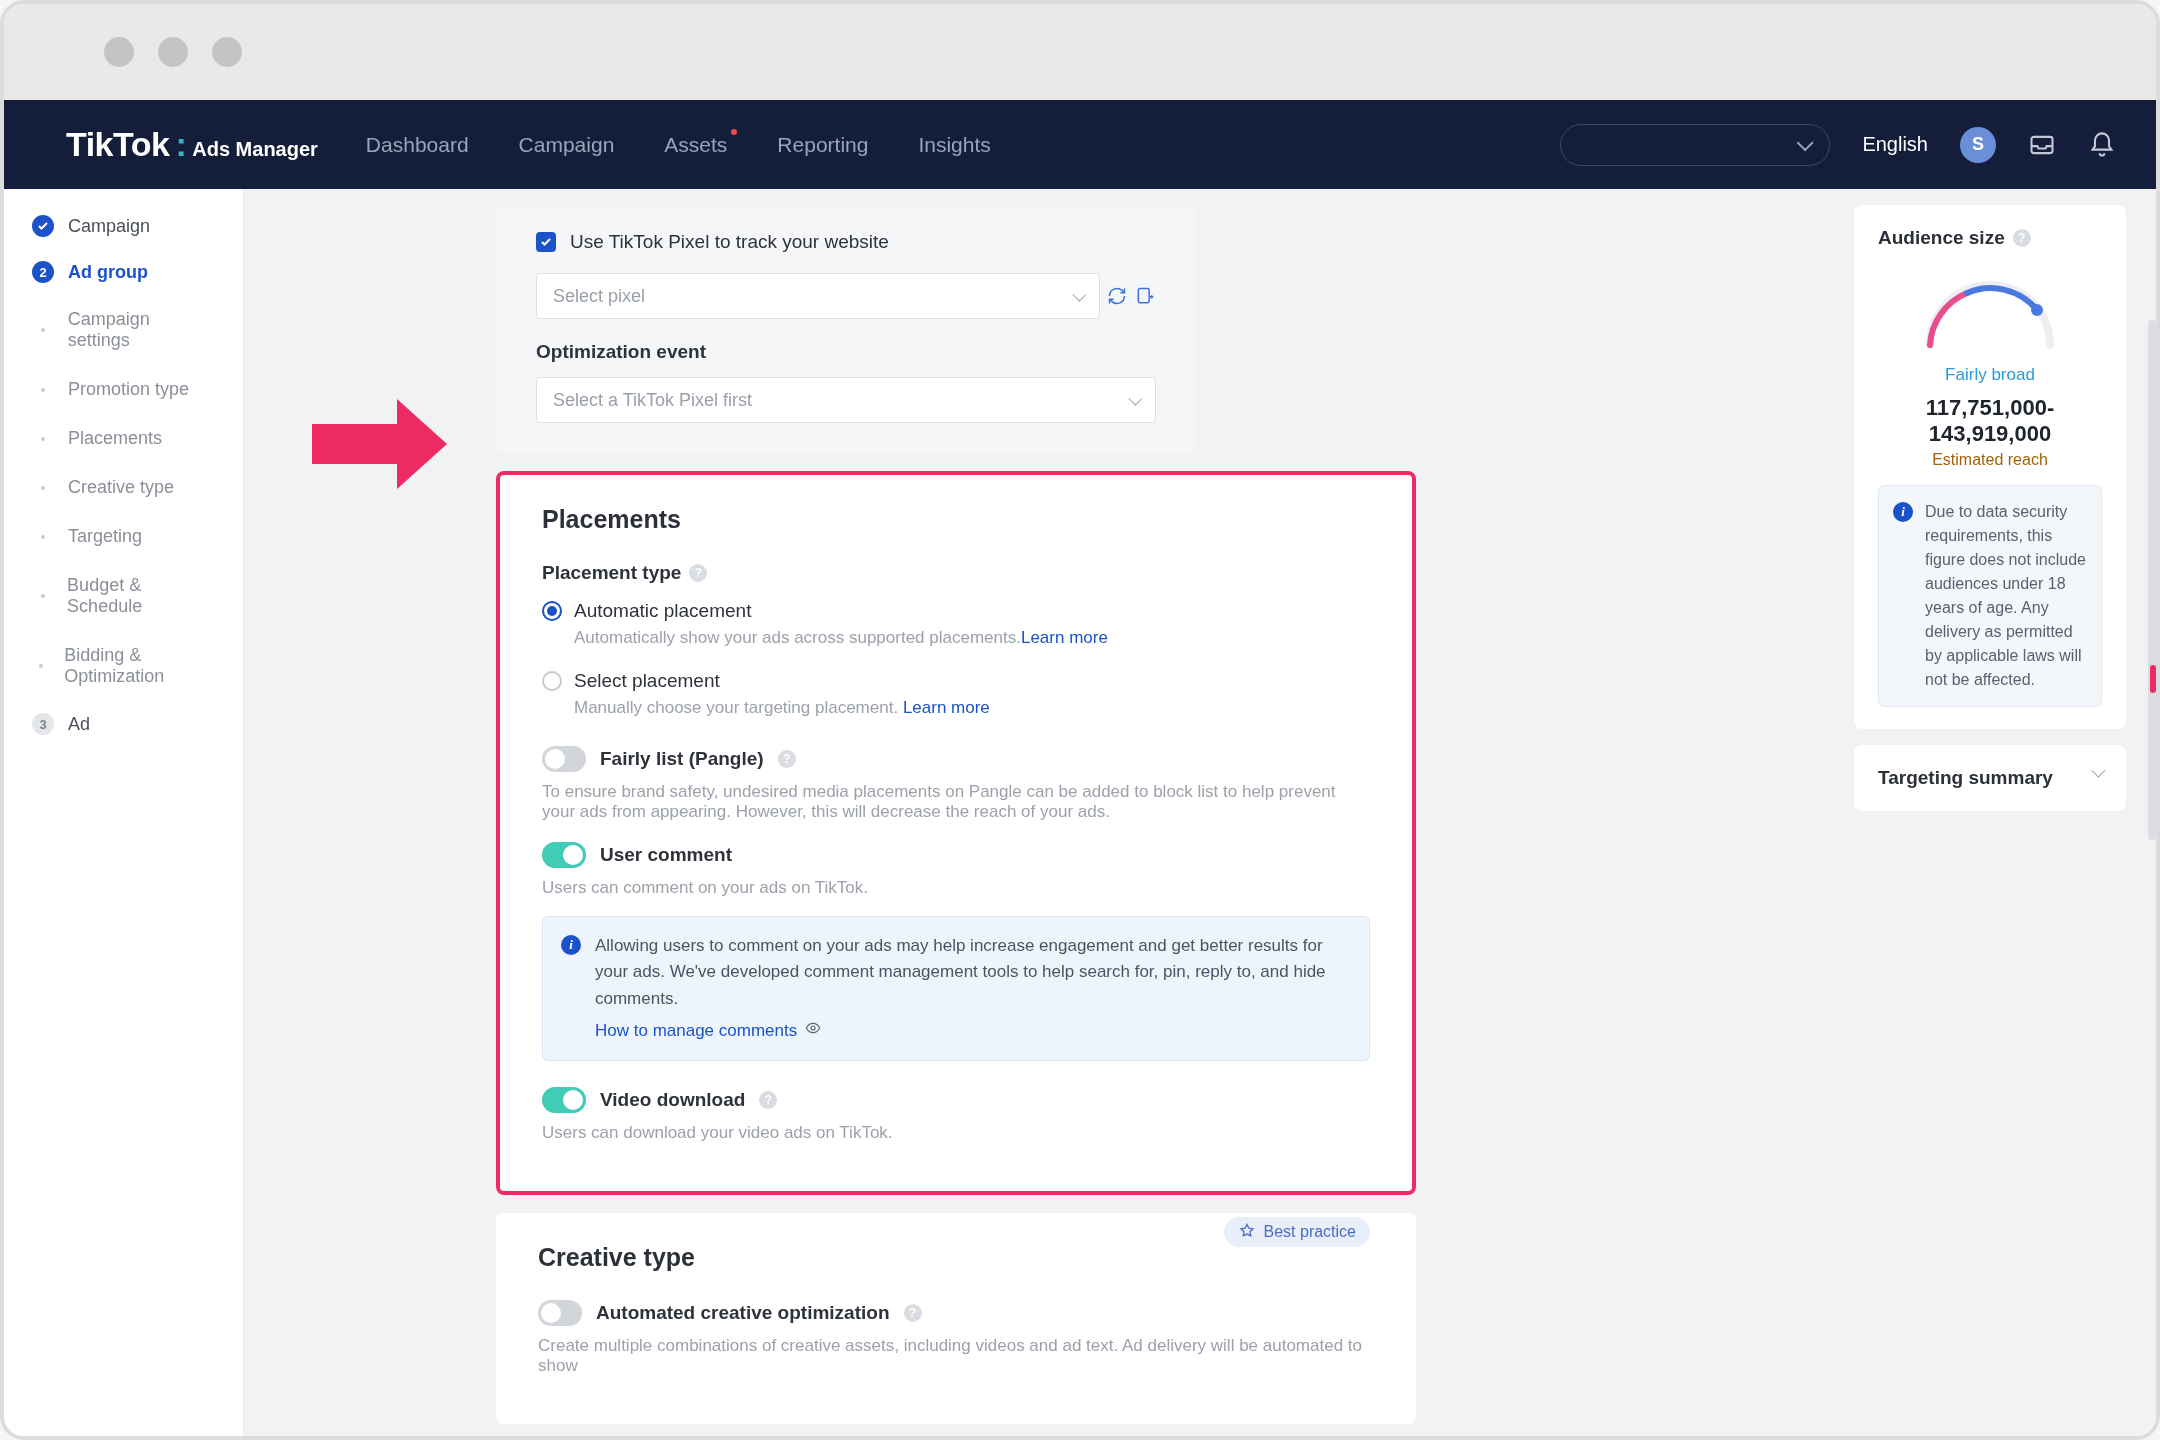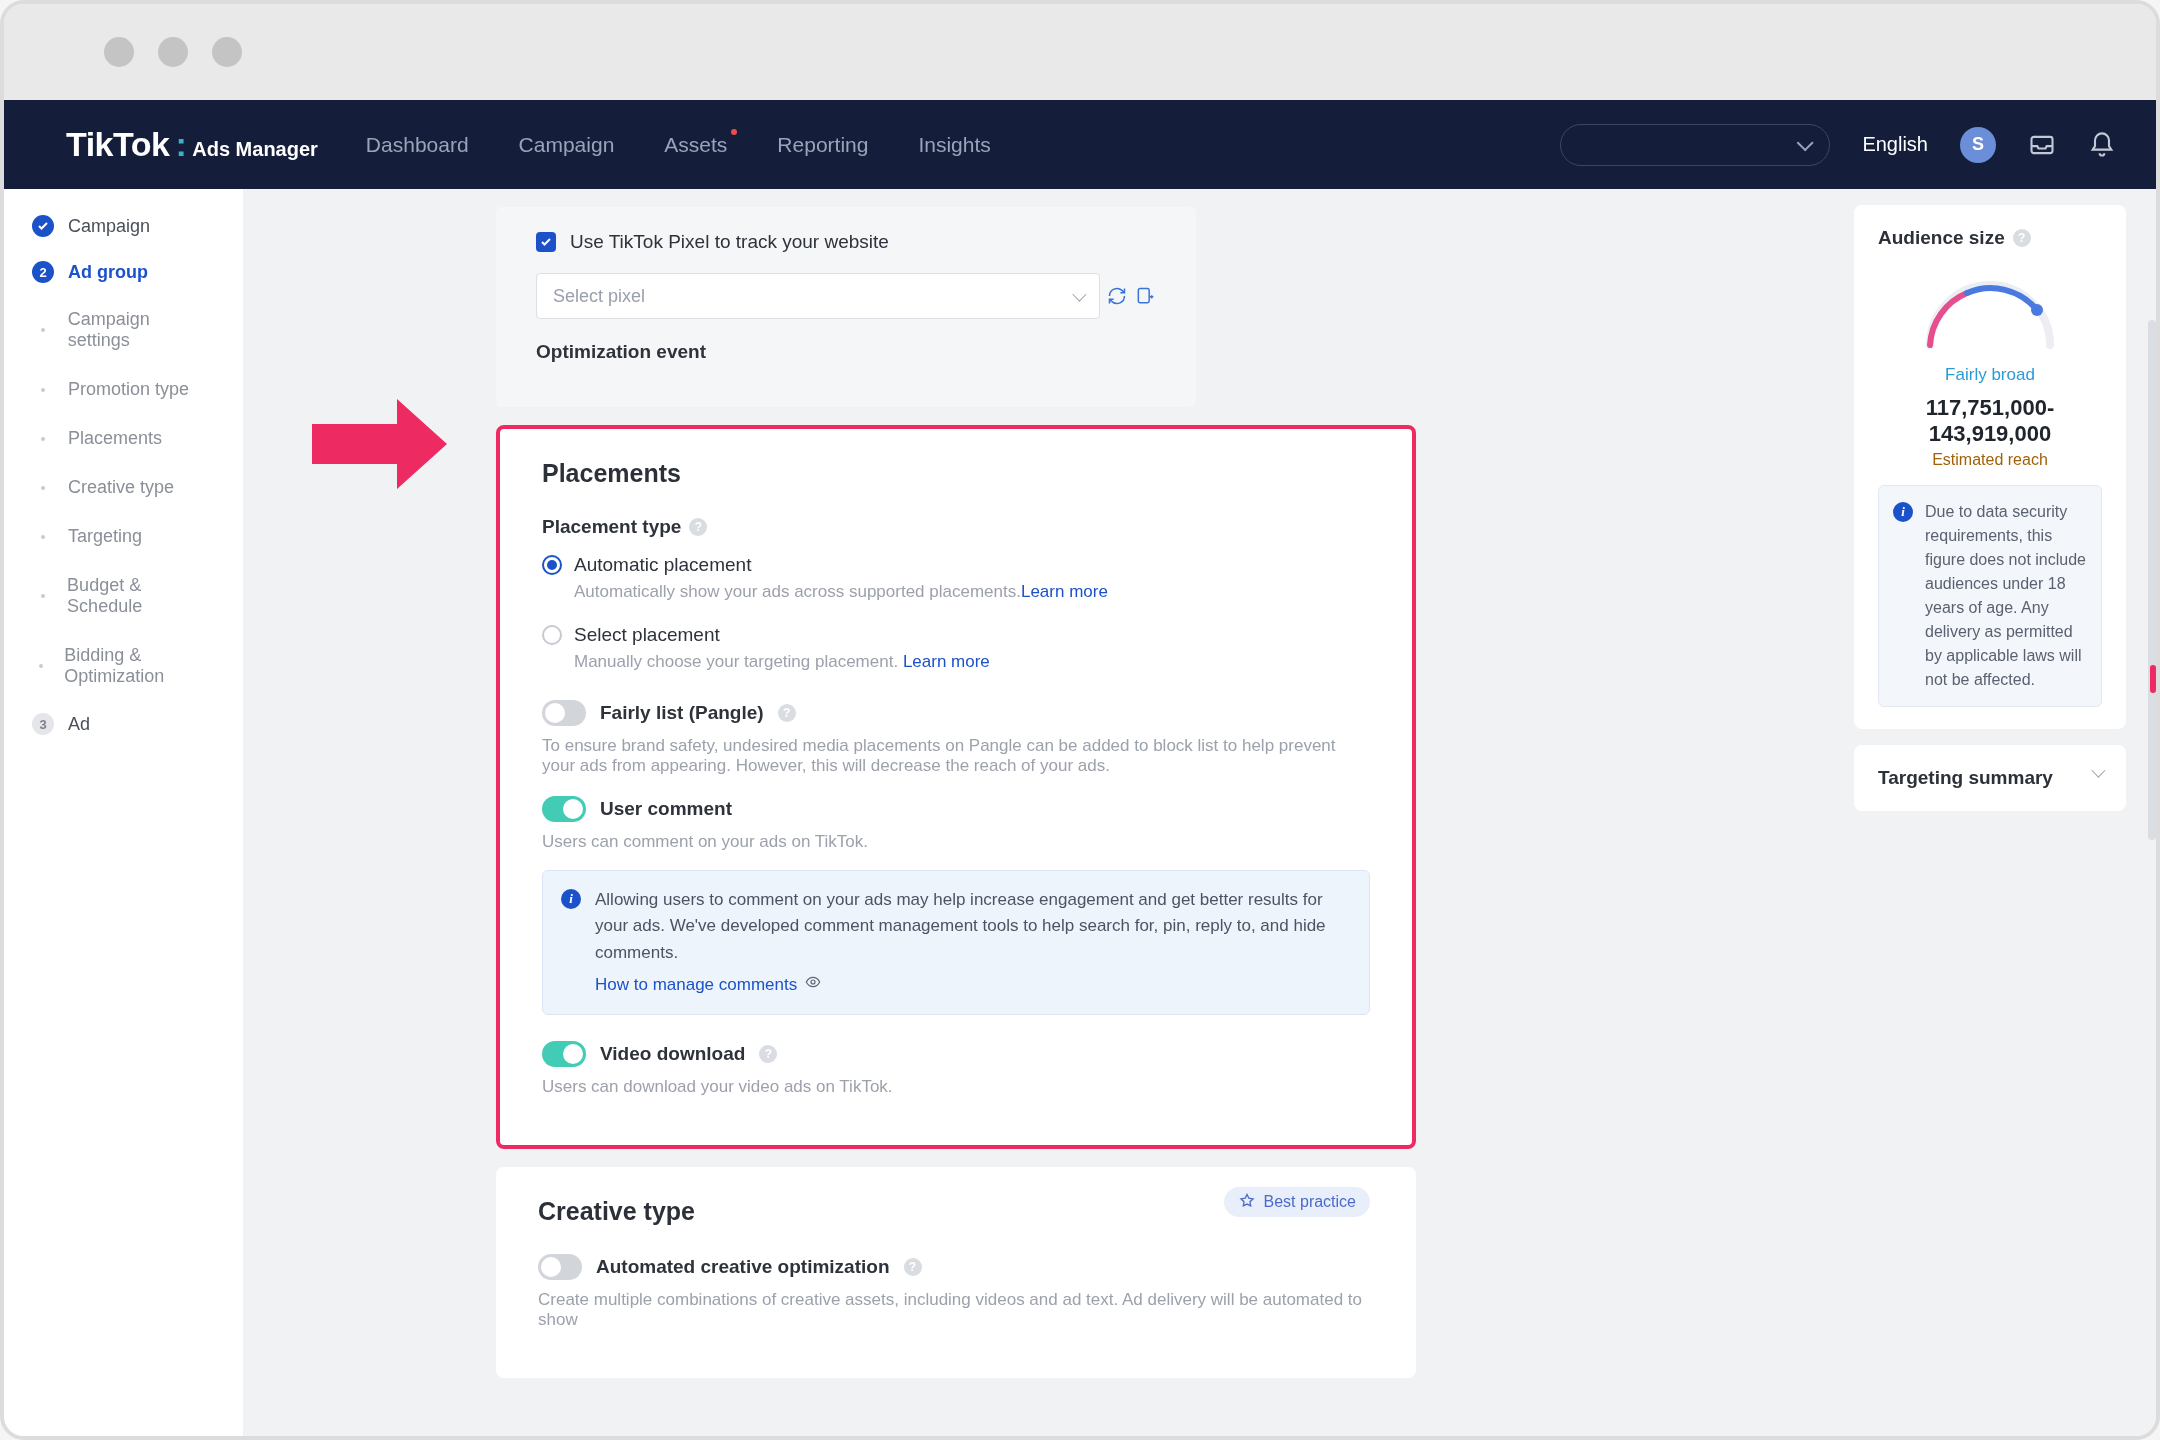--- a/index.html
+++ b/index.html
@@ -72,21 +72,21 @@
 .toggle::after { content: ""; position: absolute; width: 20px; height: 20px; background: #fff; border-radius: 50%; top: 3px; left: 3px; transition: left .2s; }
 .toggle.on { background: #42cbb5; }
 .toggle.on::after { left: 21px; }
 .desc { font-size: 17px; color: #9ca1ab; margin-bottom: 18px; }
 
 .info-box { background: #eef4fc; border: 1px solid #dae5f6; border-radius: 6px; padding: 16px 18px; display: flex; gap: 14px; font-size: 17px; color: #4c5463; line-height: 1.55; margin-bottom: 10px; }
 .info-i { width: 20px; height: 20px; border-radius: 50%; background: #1b52c9; color: #fff; display: flex; align-items: center; justify-content: center; font-size: 13px; font-weight: 700; flex-shrink: 0; margin-top: 2px; font-family: Georgia, serif; font-style: italic; }
 .info-box .link-line { margin-top: 6px; display: flex; align-items: center; gap: 8px; }
 .eye svg { width: 16px; height: 16px; }
 
-.best-badge { position: absolute; right: 46px; top: 20px; background: #e9eefb; border-radius: 16px; padding: 6px 14px; display: flex; align-items: center; gap: 8px; font-size: 16px; color: #4a6bc7; font-weight: 500; }
+.best-badge { position: absolute; right: 46px; top: 4px; background: #e9eefb; border-radius: 16px; padding: 6px 14px; display: flex; align-items: center; gap: 8px; font-size: 16px; color: #4a6bc7; font-weight: 500; }
 .best-badge svg { width: 18px; height: 18px; }
 .creative-card { position: relative; }
 
 .rhs { width: 302px; padding: 16px 30px 0 0; }
 .rhs-card { background: #fff; border-radius: 8px; padding: 22px 24px; margin-bottom: 16px; }
 .rhs-title { font-size: 19px; font-weight: 700; color: #2c3038; display: flex; align-items: center; gap: 8px; margin-bottom: 20px; }
 .gauge { height: 86px; display: flex; align-items: flex-end; justify-content: center; margin-bottom: 10px; }
 .gauge svg { width: 150px; height: 80px; }
 .gauge-label { text-align: center; color: #2a9bd6; font-size: 17px; font-weight: 500; margin-bottom: 10px; }
 .reach-num { text-align: center; font-size: 22px; font-weight: 700; color: #1f242d; margin-bottom: 4px; }
@@ -218,20 +218,24 @@
                 </svg>
               </div>
             <div class="mini-icon">
                 <svg viewBox="0 0 24 24" fill="none" stroke="#3a73d7" stroke-width="1.8">
                   <rect x="4" y="3" width="13" height="17" rx="2"></rect>
                   <path d="M18 13h4m-2-2v4"></path>
                 </svg>
               </div>
           </div>
           <div class="label">Optimization event</div>
+          <div class="select">
+            <span>Select a TikTok Pixel first</span>
+            <span class="chev-s"></span>
+          </div>
         </div>
 
         <div class="arrow-annot">
           <svg viewBox="0 0 150 110">
               <path d="M10 35 L95 35 L95 10 L145 55 L95 100 L95 75 L10 75 Z" fill="#ee2a63"></path>
             </svg>
         </div>
 
         <div class="card full highlight-box">
           <h2 class="section-title">Placements</h2>

